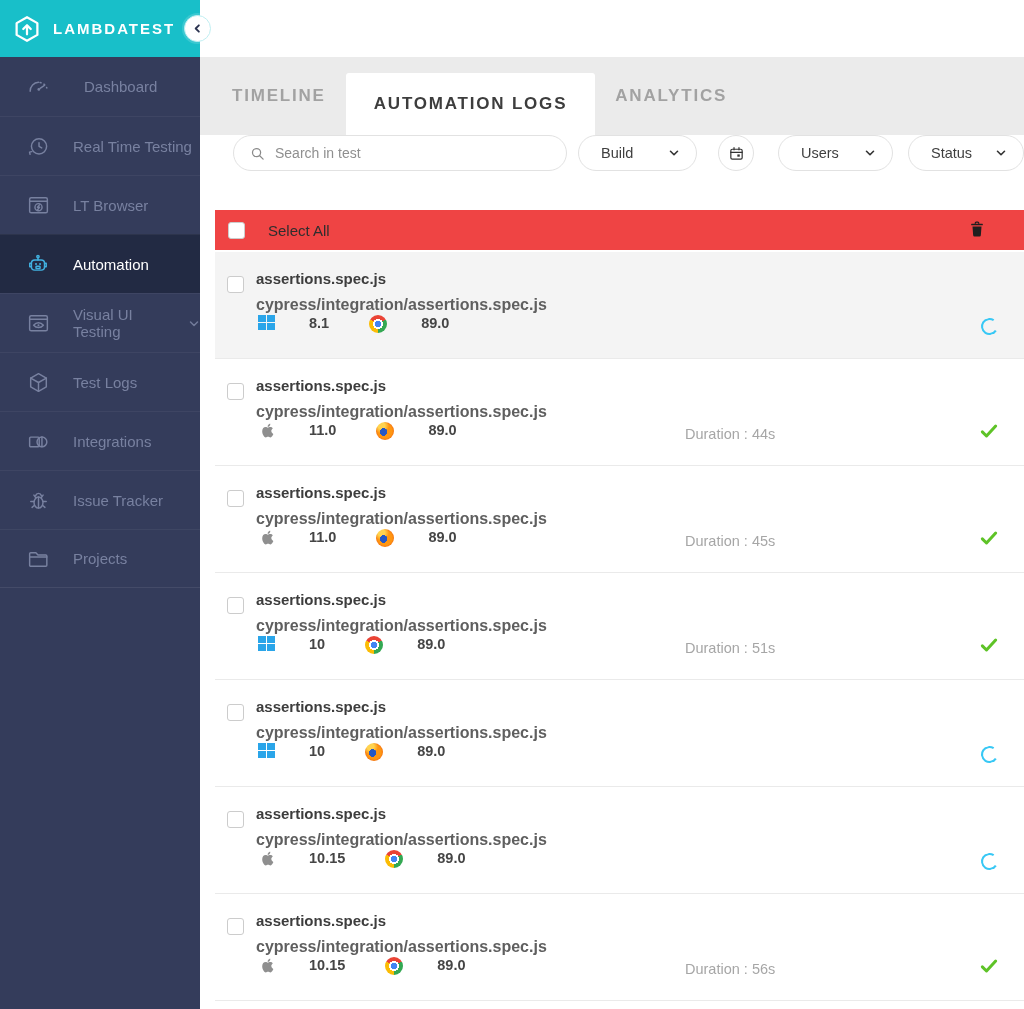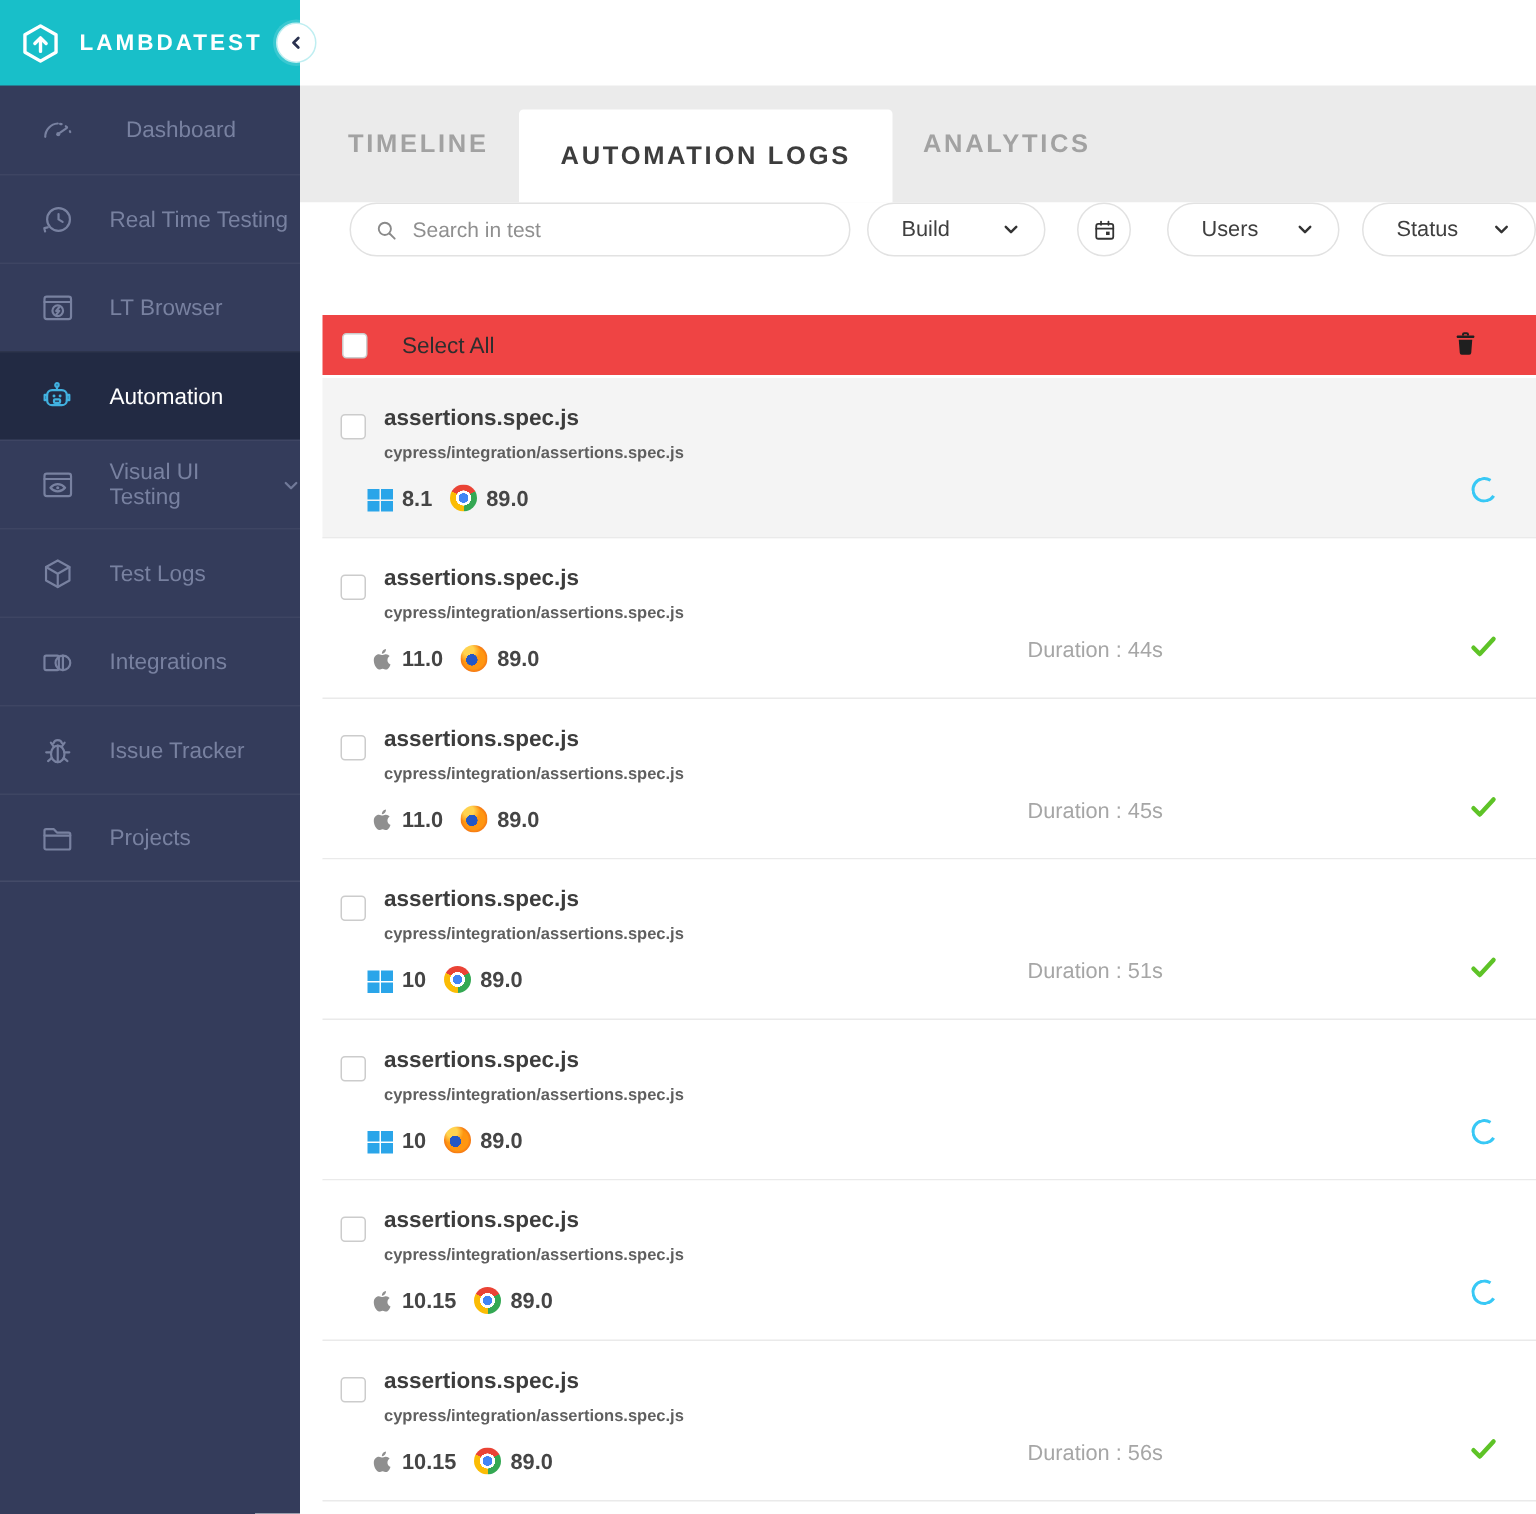--- a/index.html
+++ b/index.html
@@ -73,24 +73,24 @@
     cursor:pointer; }
   .trash-btn svg { width:20px; height:20px; color:#1f1f1f; }
 
   .rows { margin-top:2px; }
   .row { position:relative; height:107px; background:#fff;
     border-bottom:1px solid #eaeaea; cursor:pointer; }
   .rows .row:first-child { background:#f4f4f4; }
   .row .checkbox { position:absolute; left:12px; top:24px; }
   .row-title { position:absolute; left:41px; top:18px; font-size:15px; font-weight:700;
     color:#3d3d3d; }
-  .row-path { position:absolute; left:41px; top:44px; font-size:11px; font-weight:700;
+  .row-path { position:absolute; left:41px; top:44px; font-size:16px; font-weight:700;
     color:#5f5f5f; }
-  .env { position:absolute; left:30px; top:63px; display:flex; align-items:flex-end;
-    height:26px; }
+  .env { position:absolute; left:43px; top:63px; display:flex; align-items:flex-start;
+    height:26px;gap:28px; }
   .env-ver { font-size:14.5px; font-weight:700; color:#454545; margin-left:6px; }
   .windows-icon { width:17px; height:15px; display:grid;
     grid-template-columns:1fr 1fr; grid-template-rows:1fr 1fr; gap:1.5px; }
   .windows-icon i { background:#2aa5e9; }
   .apple-icon { width:17px; height:17px; }
   .apple-icon svg { width:17px; height:17px; fill:#8f8f8f; }
   .browser-icon { width:18px; height:18px; border-radius:50%; margin-left:12px; }
   .chrome-icon { background:
     radial-gradient(circle at 50% 50%, #4285f4 0 25%, #fff 26% 39%, rgba(0,0,0,0) 40%),
     conic-gradient(from -60deg, #ea4335 0 120deg, #34a853 120deg 240deg, #fbbc05 240deg 360deg); }

